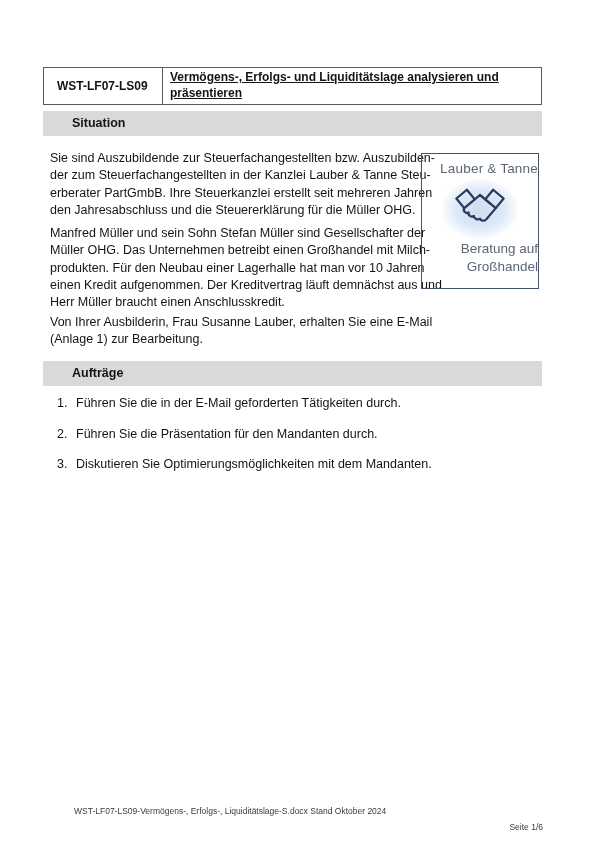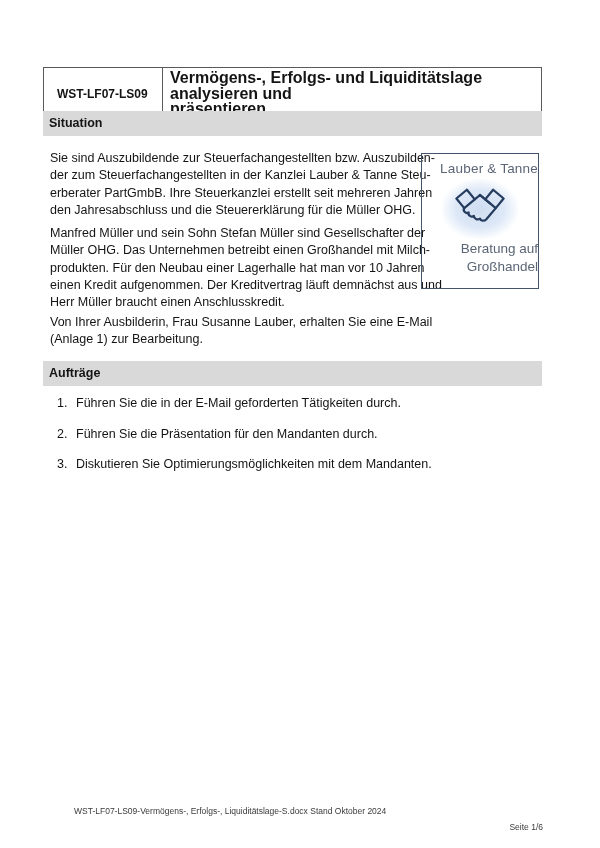--- a/index.html
+++ b/index.html
@@ -32,29 +32,29 @@
   .cell-code{
     width:119px;flex:0 0 119px;
     border-right:1px solid var(--table-border);
     display:flex;align-items:center;
     padding-left:13px;
     font-size:12px;font-weight:bold;
   }
   .cell-title{
     flex:1;
     padding:2px 6px 3px 7px;
-    font-size:16px;font-weight:bold;line-height:15.5px;
+    font-size:12px;font-weight:bold;line-height:15.5px;text-decoration:underline;
   }
 
   
   .bar{
     position:absolute;left:43px;width:499px;height:25px;
     background:var(--bar-bg);
     font-size:12.5px;font-weight:bold;line-height:25px;
-    padding-left:6px;
+    padding-left:29px;
   }
   .bar.situation{top:111px;}
   .bar.auftraege{top:361px;}
 
   
   .para{
     position:absolute;left:50px;width:362px;
     font-size:12.5px;line-height:17.33px;
     color:var(--body-text);
   }

